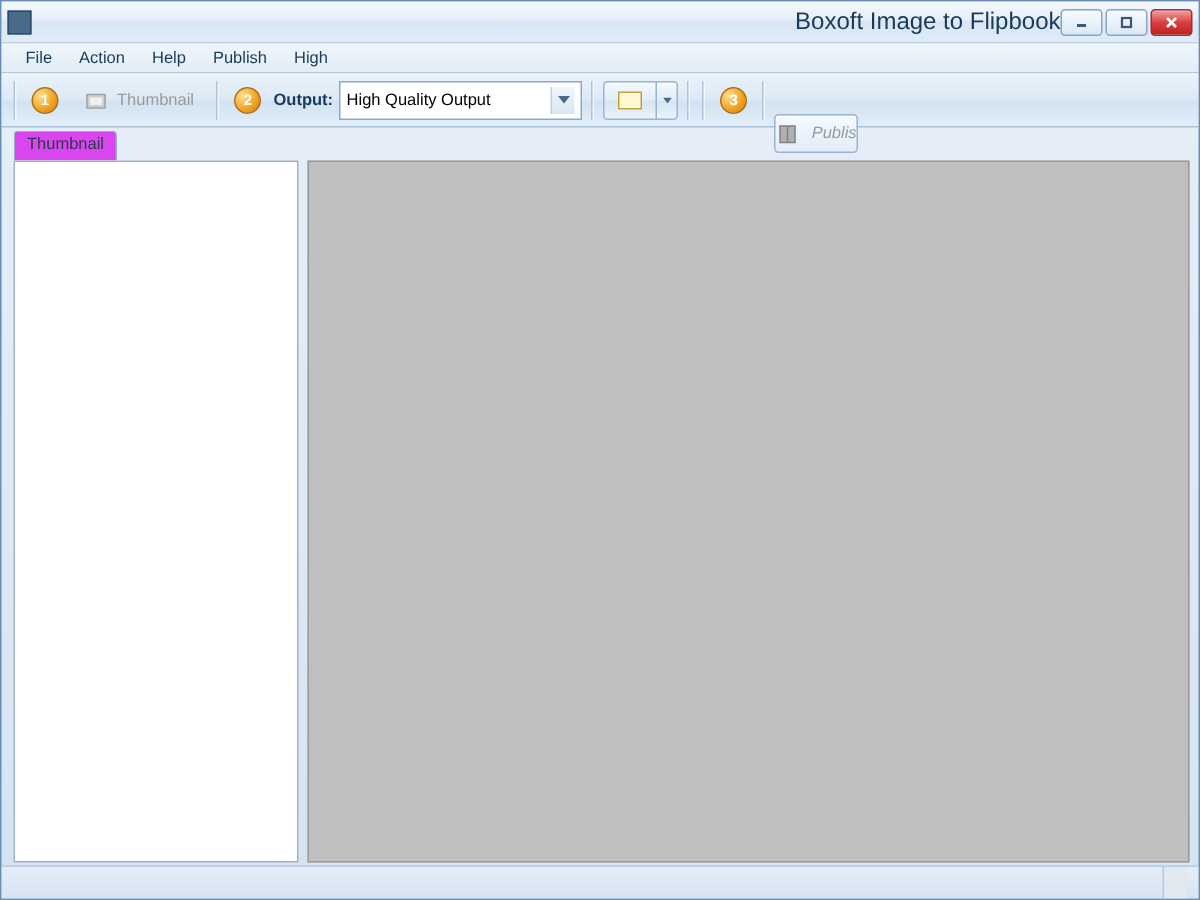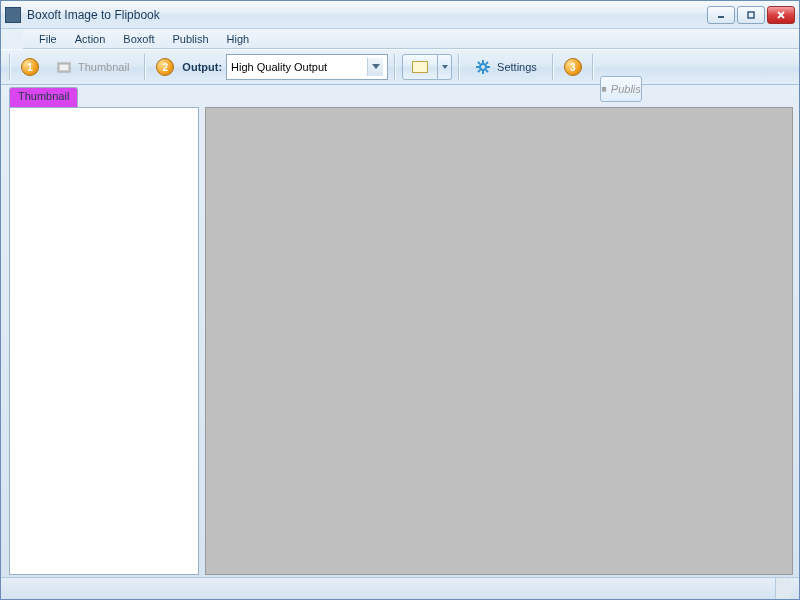--- a/index.html
+++ b/index.html
@@ -23,21 +23,22 @@
     }
     .app-icon {
       width: 16px; height: 16px;
       background: #4a6a8a;
       margin-right: 6px;
       border: 1px solid #2a4a6a;
     }
     .title-text {
       flex: 1;
       color: #1a3a5a;
-      font-size: 12px;
+      font-size: 16px;
+      text-align: right;
     }
     .win-controls { display: flex; gap: 2px; }
     .win-btn {
       width: 28px; height: 18px;
       border: 1px solid #8aa5c0;
       border-radius: 3px;
       background: linear-gradient(to bottom, #f8fbfe, #dae8f5);
       display: flex; align-items: center; justify-content: center;
       cursor: pointer;
     }
@@ -49,21 +50,20 @@
     .win-btn svg { width: 10px; height: 10px; }
     
     .menubar {
       height: 20px;
       background: linear-gradient(to bottom, #eff5fb, #e3edf7);
       border-bottom: 1px solid #b5cadf;
       display: flex;
       align-items: center;
       padding: 0 8px;
       gap: 2px;
-      margin-left: 22px;
     }
     .menu-item {
       padding: 2px 8px;
       color: #1a3a5a;
       cursor: pointer;
     }
     
     .toolbar {
       height: 36px;
       background: linear-gradient(to bottom, #eaf2fa 0%, #dce9f5 48%, #d2e2f2 52%, #e2eef9 100%);
@@ -135,25 +135,25 @@
       width: 14px; height: 26px;
       border: 1px solid #9ab5d0;
       border-left: none;
       border-radius: 0 3px 3px 0;
       background: linear-gradient(to bottom, #f5faff, #e0edf8 48%, #d5e5f3 52%, #eaf3fb);
       display: flex; align-items: center; justify-content: center;
       cursor: pointer;
       margin-left: -4px;
     }
     .publish-btn {
-      height: 26px; width: 42px;
+      height: 26px; width: 56px;
       border: 1px solid #9ab5d0;
       border-radius: 3px;
       background: linear-gradient(to bottom, #f5faff, #e0edf8);
-      display: flex; align-items: center; justify-content: flex-start; gap: 4px;
+      display: flex; align-items: center; justify-content: space-between; gap: 4px;
       color: #9a9a9a;
       font-style: italic;
       margin-top: 44px;
     }
     .output-label {
       color: #1a3a5a; margin: 0 0; font-weight: bold;
     }
     
     .content {
       display: flex;
@@ -237,21 +237,21 @@
           <line x1="2" y1="2" x2="8" y2="8" stroke="white" stroke-width="1.8"></line>
           <line x1="8" y1="2" x2="2" y2="8" stroke="white" stroke-width="1.8"></line>
         </svg>
     </div>
   </div>
 </div>
 
 <div class="menubar">
   <div class="menu-item">File</div>
   <div class="menu-item">Action</div>
-  <div class="menu-item">Boxoft</div>
+  <div class="menu-item">Help</div>
   <div class="menu-item">Publish</div>
   <div class="menu-item">High</div>
 </div>
 
 <div class="toolbar">
   <div class="toolbar-sep"></div>
   <div class="step-badge">1</div>
 
 
   <div class="tb-btn disabled">
@@ -281,36 +281,20 @@
     <div class="inner"></div>
   </div>
   <div class="split-arrow">
     <svg width="6" height="4" viewBox="0 0 6 4">
         <polygon points="0,0 6,0 3,4" fill="#4a6a8a"></polygon>
       </svg>
   </div>
 
   <div class="toolbar-sep"></div>
 
-  <div class="tb-btn">
-    <svg class="icon16" viewBox="0 0 16 16">
-      <circle cx="8" cy="8" r="3" fill="none" stroke="#3090d0" stroke-width="2"></circle>
-      <g stroke="#3090d0" stroke-width="2">
-        <line x1="8" y1="1" x2="8" y2="4"></line>
-          <line x1="8" y1="12" x2="8" y2="15"></line>
-        <line x1="1" y1="8" x2="4" y2="8"></line>
-          <line x1="12" y1="8" x2="15" y2="8"></line>
-        <line x1="3" y1="3" x2="5" y2="5"></line>
-          <line x1="11" y1="11" x2="13" y2="13"></line>
-        <line x1="13" y1="3" x2="11" y2="5"></line>
-          <line x1="5" y1="11" x2="3" y2="13"></line>
-      </g>
-    </svg>
-    <span class="tb-label">Settings</span>
-  </div>
 
   <div class="toolbar-sep"></div>
   <div class="step-badge">3</div>
 
   <div class="toolbar-sep"></div>
   <div class="publish-btn">
     <svg class="icon16" viewBox="0 0 16 16">
       <rect x="3" y="3" width="10" height="11" fill="#b0b0b0" stroke="#808080"></rect>
       <line x1="8" y1="3" x2="8" y2="14" stroke="#808080"></line>
     </svg>

